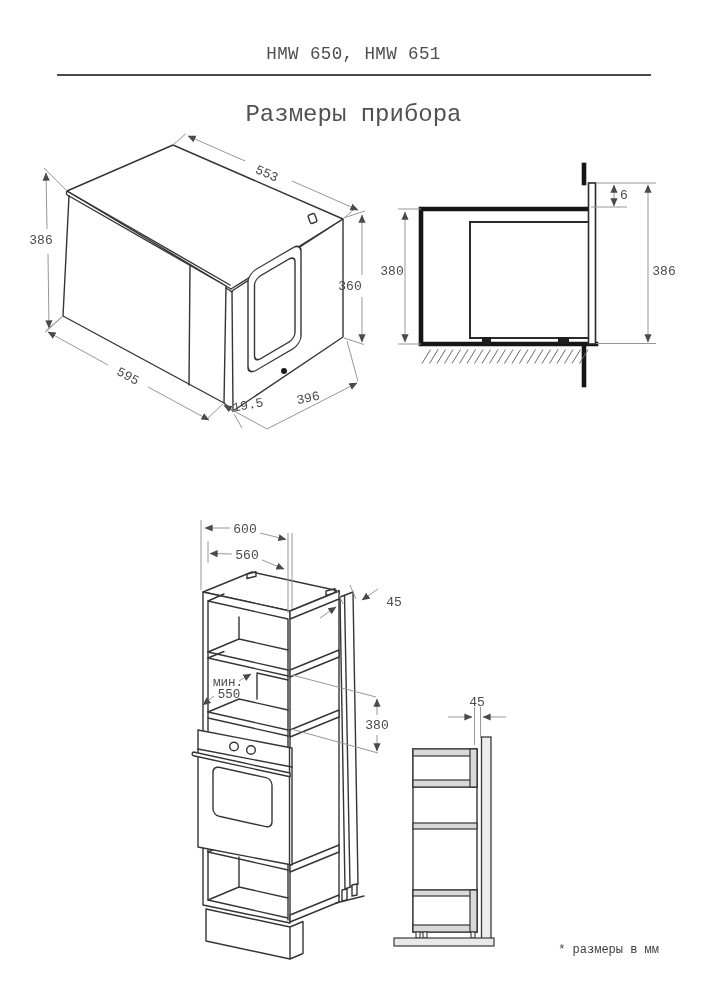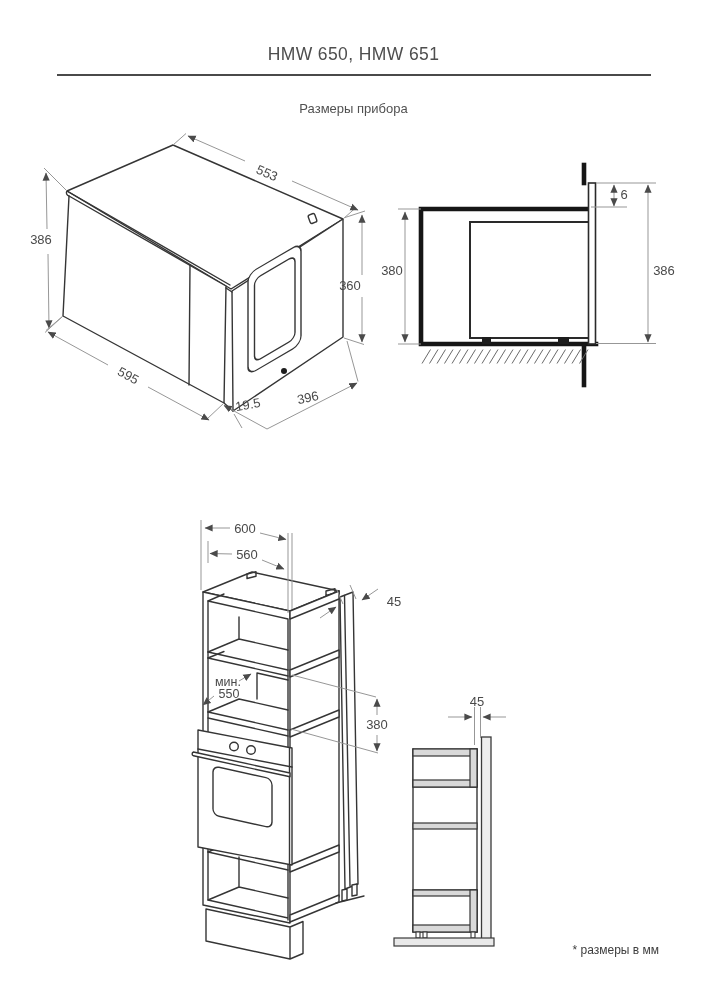--- a/index.html
+++ b/index.html
@@ -1,21 +1,21 @@
 <!DOCTYPE html>
 <html><head>
 <meta charset="utf-8">
 <style>
   html,body{margin:0;padding:0;background:#ffffff;}
   .page{position:relative;width:707px;height:1000px;background:#fff;overflow:hidden;
-        font-family:Liberation Sans, sans-serif;color:#4a4a4a;}
+        font-family:Liberation Mono, monospace;color:#4a4a4a;}
   .title{position:absolute;left:0;right:0;top:44px;text-align:center;
          font-size:17.5px;letter-spacing:.4px;color:#4e4e4e;}
   .rule{position:absolute;left:57px;top:74px;width:594px;height:2px;background:#4a4a4a;}
-  .heading{position:absolute;left:0;right:0;text-align:center;font-size:13px;color:#515151;}
+  .heading{position:absolute;left:0;right:0;text-align:center;font-size:24px;color:#515151;}
   .h1{top:101px;}
   .h2{top:456px;}
   .footnote{position:absolute;right:48px;top:943px;font-size:12px;color:#3d3d3d;}
   svg{position:absolute;overflow:visible;}
   .fig1{left:20px;top:128px;}
   .fig2{left:375px;top:155px;}
   .fig3{left:150px;top:505px;}
   .fig4{left:390px;top:685px;}
   .ln{stroke:#353535;stroke-width:1.4;fill:none;stroke-linejoin:round;stroke-linecap:round;}
   .lnw{stroke:#353535;stroke-width:1.4;fill:#ffffff;stroke-linejoin:round;}

